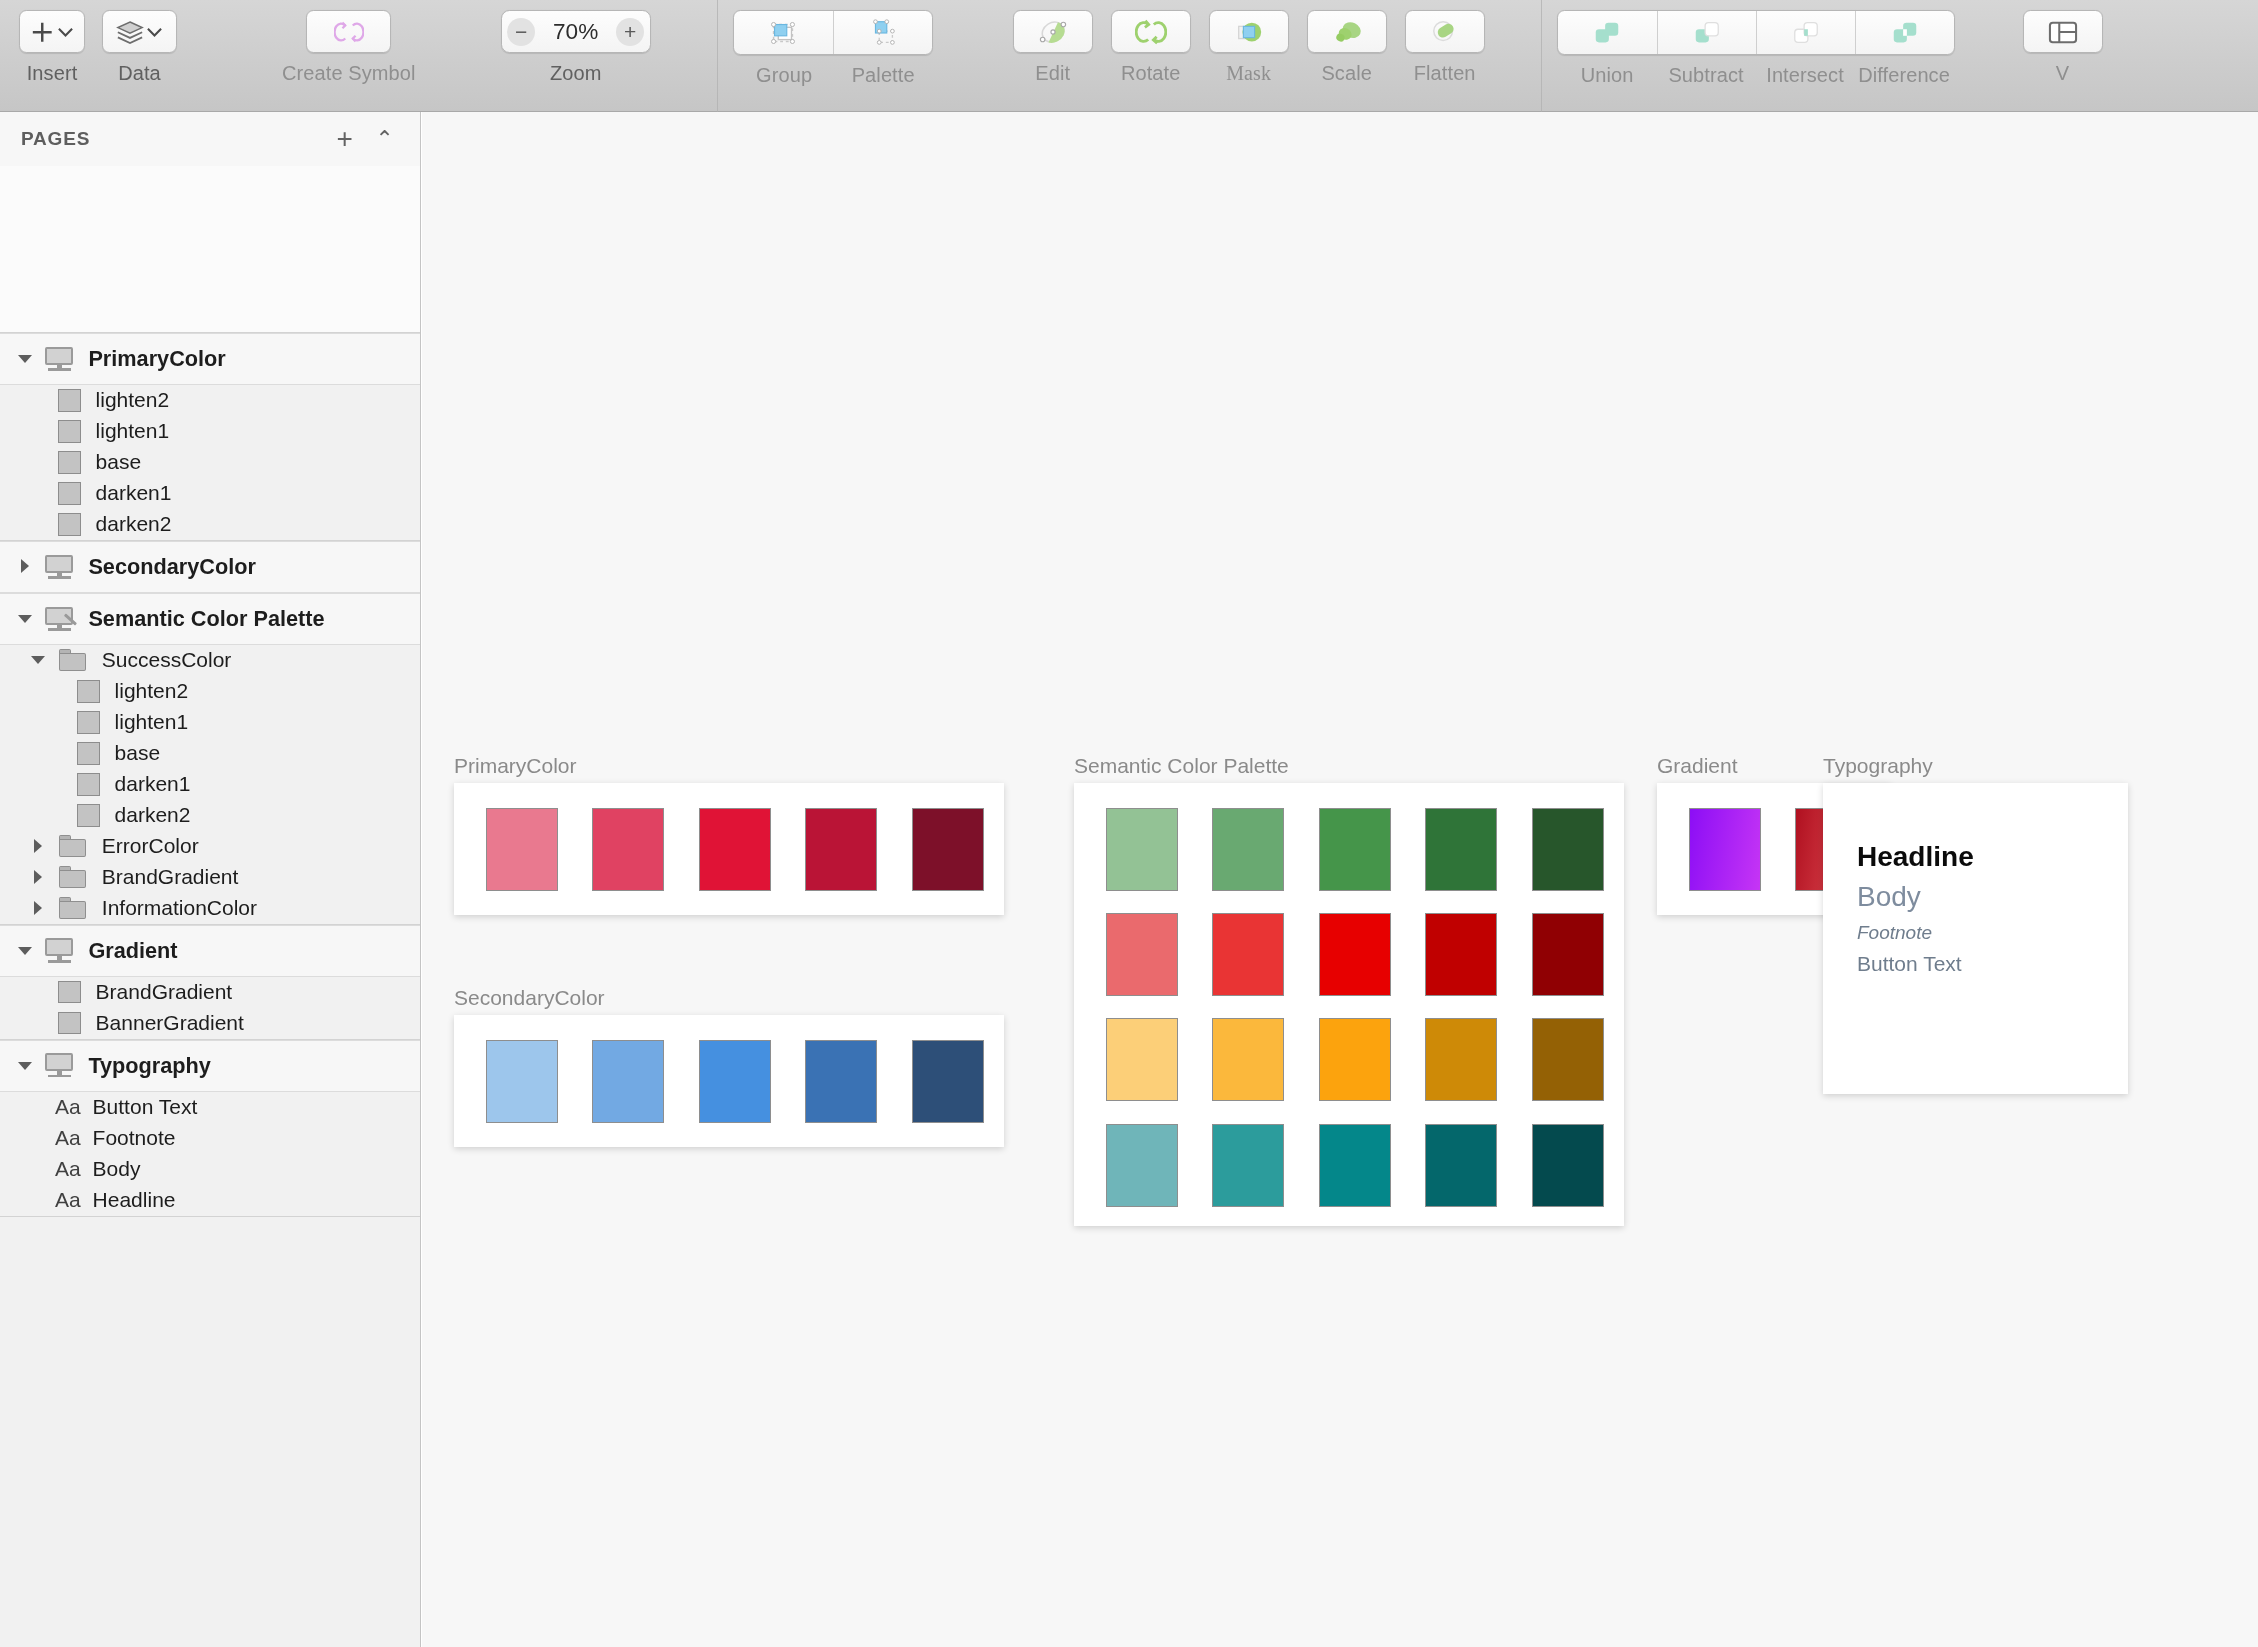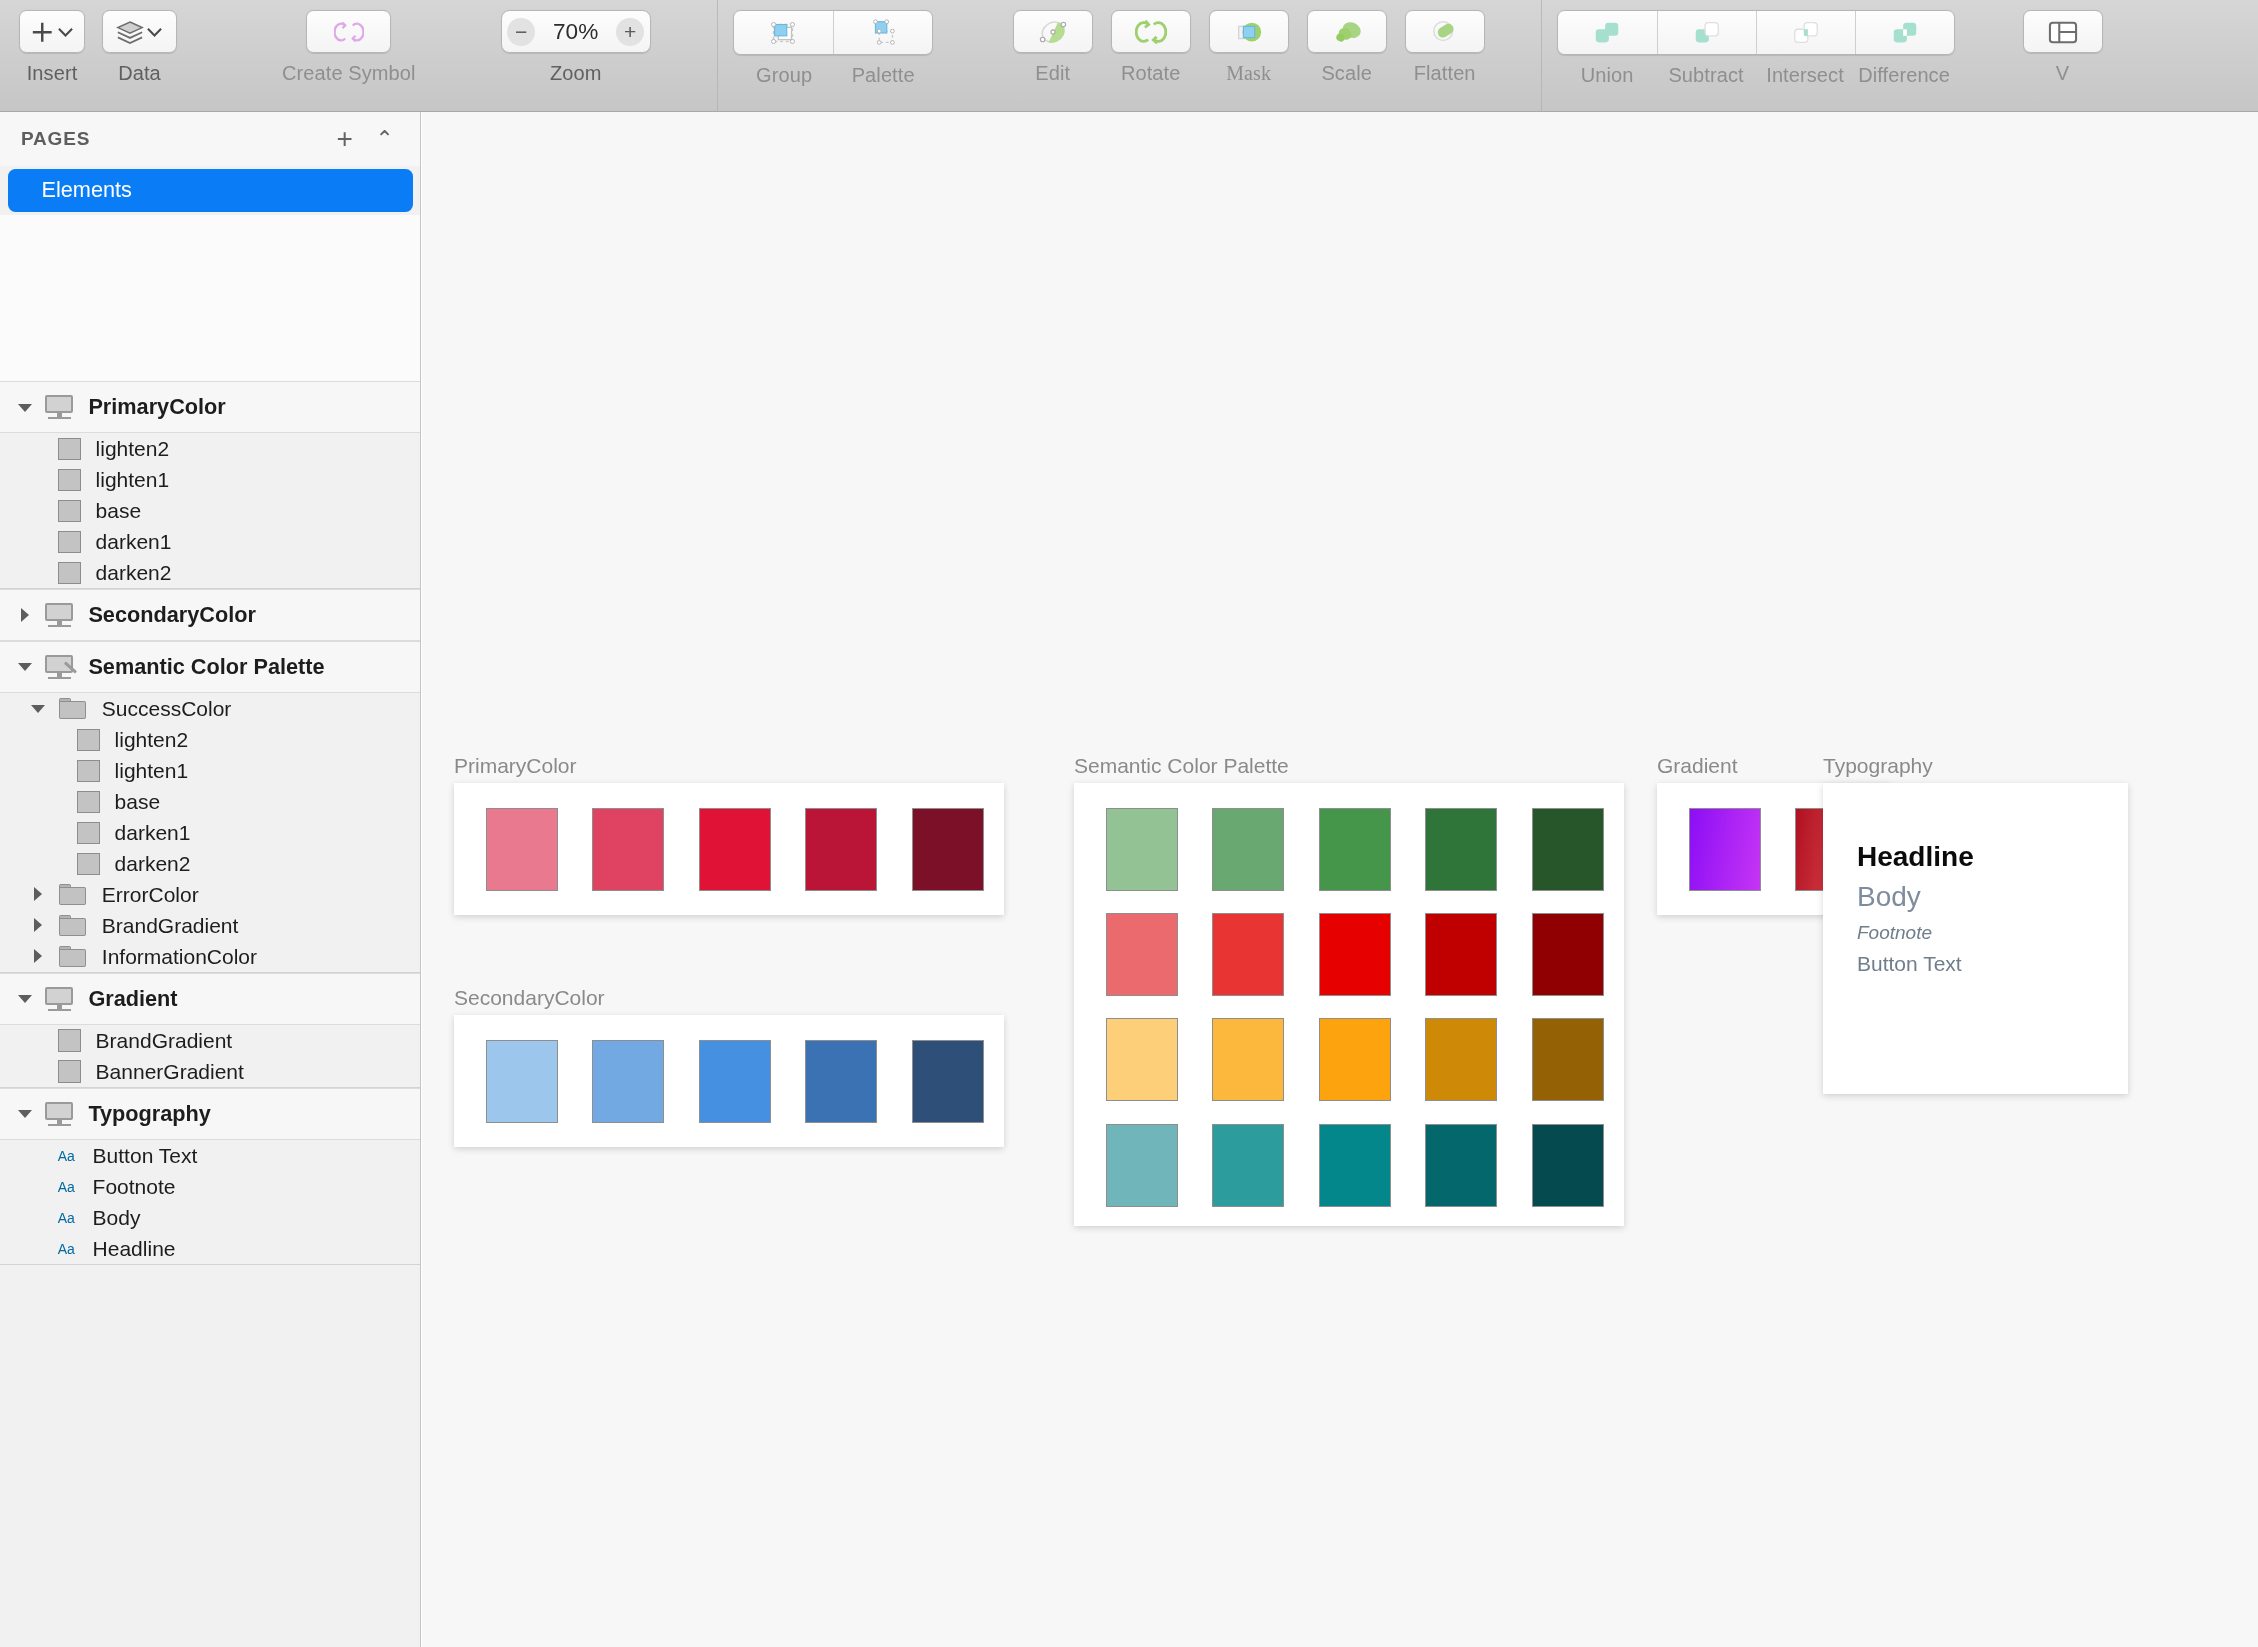--- a/index.html
+++ b/index.html
@@ -111,21 +111,21 @@
   .icon-folder .tab { position:absolute; left:0; top:0; width:12.2px; height:4.7px;
       background:#b4b4b4; border-radius:1.9px 1.9px 0 0; border:1.4px solid #8f8f8f; border-bottom:none;}
   .icon-folder .bdy { position:absolute; left:0; top:3.8px; width:27px; height:18px;
       background:#c2c2c2; border:1.4px solid #8f8f8f; border-radius:0.9px 1.9px 1.9px 1.9px;}
 
   .icon-sw { width: 22.6px; height: 22.6px; flex:0 0 22.6px;
       background:#c3c3c3; border:1.4px solid #8d8d8d; }
 
   .leaf-row { height: 31px; display:flex; align-items:center; background:#f1f1f1; }
   .leaf-row .lbl { font-size: 21px; color:#1d1d1d; margin-left: 15px; }
-  .aa { font-size: 14px; color:#0369a1; width:22.6px; flex:0 0 22.6px; text-align:center; }
+  .aa { font-size: 21px; color:#404040; width:22.6px; flex:0 0 22.6px; text-align:center; }
 
   .ind-1 { padding-left: 58px; }
   .ind-folder { padding-left: 34px; }
   .ind-2 { padding-left: 77px; }
   .sec-bottom-line { height:0.9px; background:#d3d3d3; }
 
   
   #canvas {
     position:absolute; left:422px; top:112px;
     width:1836px; height:1536px; background:#f7f7f7;
@@ -365,23 +365,20 @@
 
 <div id="sidebar">
 
   <div id="pages-head">
     <div class="title">PAGES</div>
     <div class="spacer"></div>
     <div class="hd-icon">+</div>
     <div class="hd-icon small">⌃</div>
   </div>
 
-  <div class="page-item">
-    <span>Elements</span>
-  </div>
 
   <div id="pages-blank"></div>
   <div id="pages-sep"></div>
 
   <div class="tree">
 
     <div class="art-row">
       <div class="tri down"></div>
       <div class="icon-art">
           <div class="scr"></div>

